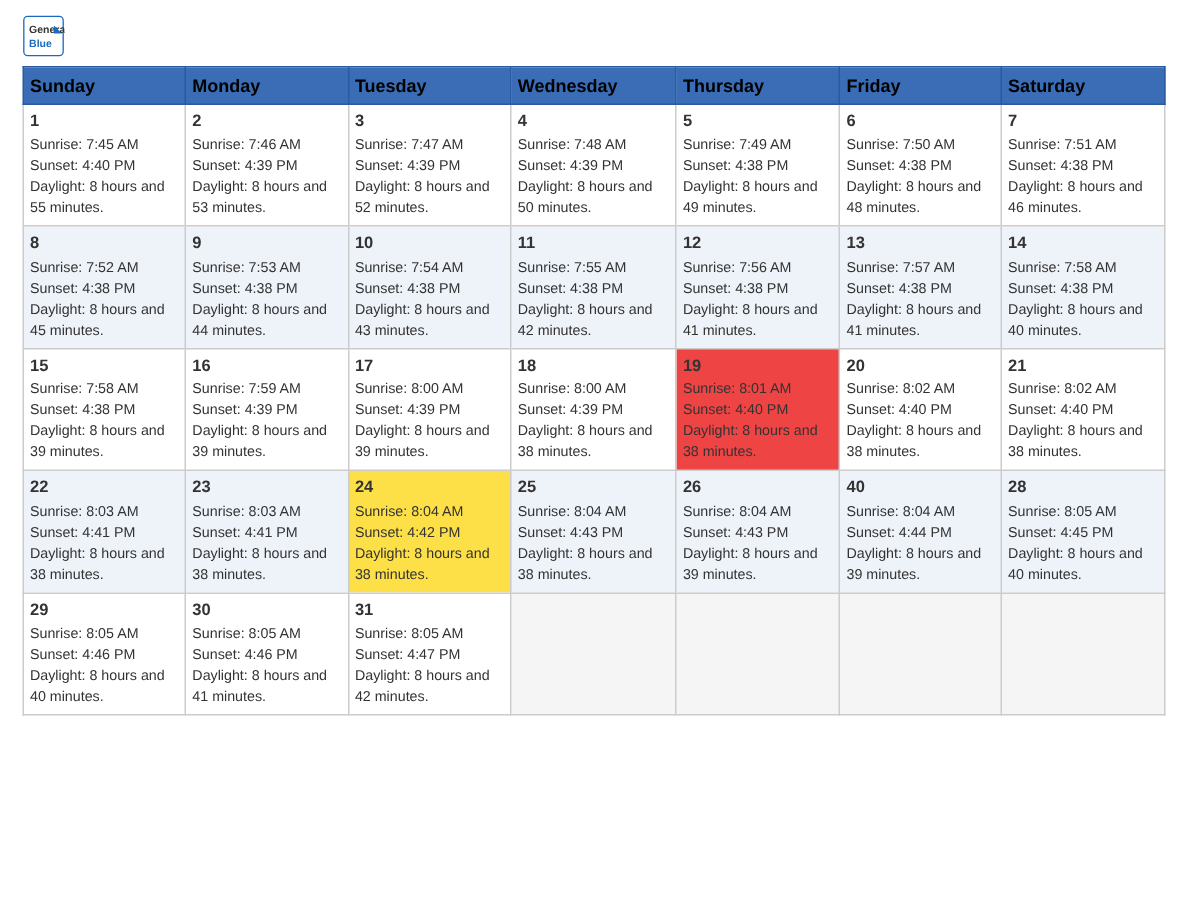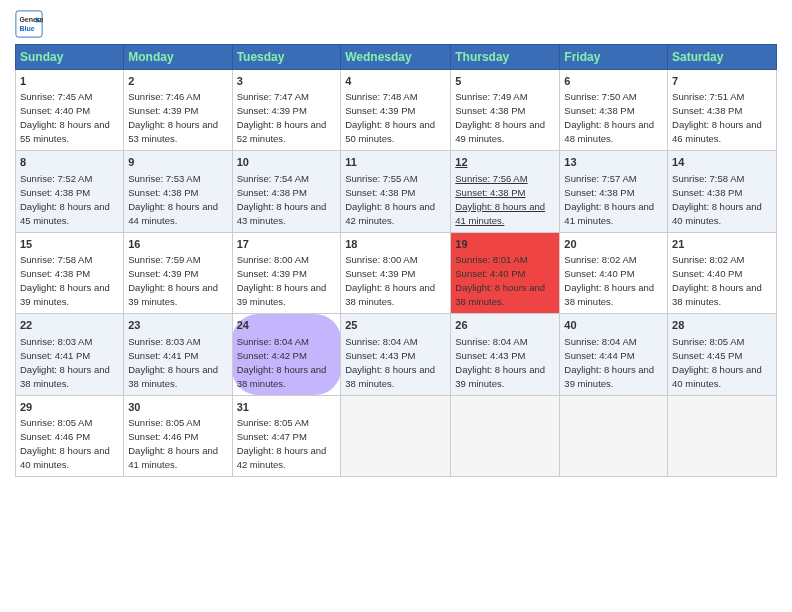--- a/index.html
+++ b/index.html
@@ -45,21 +45,21 @@
       color: #444;
       font-weight: normal;
     }
     .calendar {
       width: 100%;
       border-collapse: collapse;
       font-size: 10px;
     }
     .calendar th {
       background: #3a6db5;
-      color: #86efac;
+      color: #000000;
       padding: 5px 4px;
       text-align: left;
       font-size: 12px;
       font-weight: bold;
       border: 1px solid #2a5a9f;
     }
     .calendar td {
       vertical-align: top;
       padding: 4px 4px;
       border: 1px solid #ccc;
@@ -133,37 +133,37 @@
           <td style="background: rgb(255, 255, 255);"><span class="day-num">4</span><span class="day-info">Sunrise: 7:48 AM<br>Sunset: 4:39 PM<br>Daylight: 8 hours and 50 minutes.</span></td>
           <td style="background: rgb(255, 255, 255);"><span class="day-num">5</span><span class="day-info">Sunrise: 7:49 AM<br>Sunset: 4:38 PM<br>Daylight: 8 hours and 49 minutes.</span></td>
           <td style="background: rgb(255, 255, 255);"><span class="day-num">6</span><span class="day-info">Sunrise: 7:50 AM<br>Sunset: 4:38 PM<br>Daylight: 8 hours and 48 minutes.</span></td>
           <td style="background: rgb(255, 255, 255);"><span class="day-num">7</span><span class="day-info">Sunrise: 7:51 AM<br>Sunset: 4:38 PM<br>Daylight: 8 hours and 46 minutes.</span></td>
         </tr>
         <tr>
           <td style="background: rgb(238, 242, 249);"><span class="day-num">8</span><span class="day-info">Sunrise: 7:52 AM<br>Sunset: 4:38 PM<br>Daylight: 8 hours and 45 minutes.</span></td>
           <td style="background: rgb(238, 242, 249);"><span class="day-num">9</span><span class="day-info">Sunrise: 7:53 AM<br>Sunset: 4:38 PM<br>Daylight: 8 hours and 44 minutes.</span></td>
           <td style="background: rgb(238, 242, 249);"><span class="day-num">10</span><span class="day-info">Sunrise: 7:54 AM<br>Sunset: 4:38 PM<br>Daylight: 8 hours and 43 minutes.</span></td>
           <td style="background: rgb(238, 242, 249);"><span class="day-num">11</span><span class="day-info">Sunrise: 7:55 AM<br>Sunset: 4:38 PM<br>Daylight: 8 hours and 42 minutes.</span></td>
-          <td style="background: rgb(238, 242, 249); text-decoration: underline;"><span class="day-num">12</span><span class="day-info">Sunrise: 7:56 AM<br>Sunset: 4:38 PM<br>Daylight: 8 hours and 41 minutes.</span></td>
+          <td style="background: rgb(238, 242, 249);"><span class="day-num">12</span><span class="day-info">Sunrise: 7:56 AM<br>Sunset: 4:38 PM<br>Daylight: 8 hours and 41 minutes.</span></td>
           <td style="background: rgb(238, 242, 249);"><span class="day-num">13</span><span class="day-info">Sunrise: 7:57 AM<br>Sunset: 4:38 PM<br>Daylight: 8 hours and 41 minutes.</span></td>
           <td style="background: rgb(238, 242, 249);"><span class="day-num">14</span><span class="day-info">Sunrise: 7:58 AM<br>Sunset: 4:38 PM<br>Daylight: 8 hours and 40 minutes.</span></td>
         </tr>
         <tr>
           <td style="background: rgb(255, 255, 255);"><span class="day-num">15</span><span class="day-info">Sunrise: 7:58 AM<br>Sunset: 4:38 PM<br>Daylight: 8 hours and 39 minutes.</span></td>
           <td style="background: rgb(255, 255, 255);"><span class="day-num">16</span><span class="day-info">Sunrise: 7:59 AM<br>Sunset: 4:39 PM<br>Daylight: 8 hours and 39 minutes.</span></td>
           <td style="background: rgb(255, 255, 255);"><span class="day-num">17</span><span class="day-info">Sunrise: 8:00 AM<br>Sunset: 4:39 PM<br>Daylight: 8 hours and 39 minutes.</span></td>
           <td style="background: rgb(255, 255, 255); margin-top: 20px;"><span class="day-num">18</span><span class="day-info">Sunrise: 8:00 AM<br>Sunset: 4:39 PM<br>Daylight: 8 hours and 38 minutes.</span></td>
           <td style="background: #ef4444;"><span class="day-num">19</span><span class="day-info">Sunrise: 8:01 AM<br>Sunset: 4:40 PM<br>Daylight: 8 hours and 38 minutes.</span></td>
           <td style="background: rgb(255, 255, 255);"><span class="day-num">20</span><span class="day-info">Sunrise: 8:02 AM<br>Sunset: 4:40 PM<br>Daylight: 8 hours and 38 minutes.</span></td>
           <td style="background: rgb(255, 255, 255);"><span class="day-num">21</span><span class="day-info">Sunrise: 8:02 AM<br>Sunset: 4:40 PM<br>Daylight: 8 hours and 38 minutes.</span></td>
         </tr>
         <tr>
           <td style="background: rgb(238, 242, 249);"><span class="day-num">22</span><span class="day-info">Sunrise: 8:03 AM<br>Sunset: 4:41 PM<br>Daylight: 8 hours and 38 minutes.</span></td>
           <td style="background: rgb(238, 242, 249);"><span class="day-num">23</span><span class="day-info">Sunrise: 8:03 AM<br>Sunset: 4:41 PM<br>Daylight: 8 hours and 38 minutes.</span></td>
-          <td style="background: #c4b5fd; border-radius: 26px;"><span class="day-num">24</span><span class="day-info">Sunrise: 8:04 AM<br>Sunset: 4:42 PM<br>Daylight: 8 hours and 38 minutes.</span></td>
+          <td style="background: #fde047;"><span class="day-num">24</span><span class="day-info">Sunrise: 8:04 AM<br>Sunset: 4:42 PM<br>Daylight: 8 hours and 38 minutes.</span></td>
           <td style="background: rgb(238, 242, 249);"><span class="day-num">25</span><span class="day-info">Sunrise: 8:04 AM<br>Sunset: 4:43 PM<br>Daylight: 8 hours and 38 minutes.</span></td>
           <td style="background: rgb(238, 242, 249);"><span class="day-num">26</span><span class="day-info">Sunrise: 8:04 AM<br>Sunset: 4:43 PM<br>Daylight: 8 hours and 39 minutes.</span></td>
           <td style="background: rgb(238, 242, 249);"><span class="day-num">40</span><span class="day-info">Sunrise: 8:04 AM<br>Sunset: 4:44 PM<br>Daylight: 8 hours and 39 minutes.</span></td>
           <td style="background: rgb(238, 242, 249);"><span class="day-num">28</span><span class="day-info">Sunrise: 8:05 AM<br>Sunset: 4:45 PM<br>Daylight: 8 hours and 40 minutes.</span></td>
         </tr>
         <tr>
           <td style="background: rgb(255, 255, 255);"><span class="day-num">29</span><span class="day-info">Sunrise: 8:05 AM<br>Sunset: 4:46 PM<br>Daylight: 8 hours and 40 minutes.</span></td>
           <td style="background: rgb(255, 255, 255);"><span class="day-num">30</span><span class="day-info">Sunrise: 8:05 AM<br>Sunset: 4:46 PM<br>Daylight: 8 hours and 41 minutes.</span></td>
           <td style="background: rgb(255, 255, 255); margin-top: 32px;"><span class="day-num">31</span><span class="day-info">Sunrise: 8:05 AM<br>Sunset: 4:47 PM<br>Daylight: 8 hours and 42 minutes.</span></td>
           <td class="empty-cell"></td>

